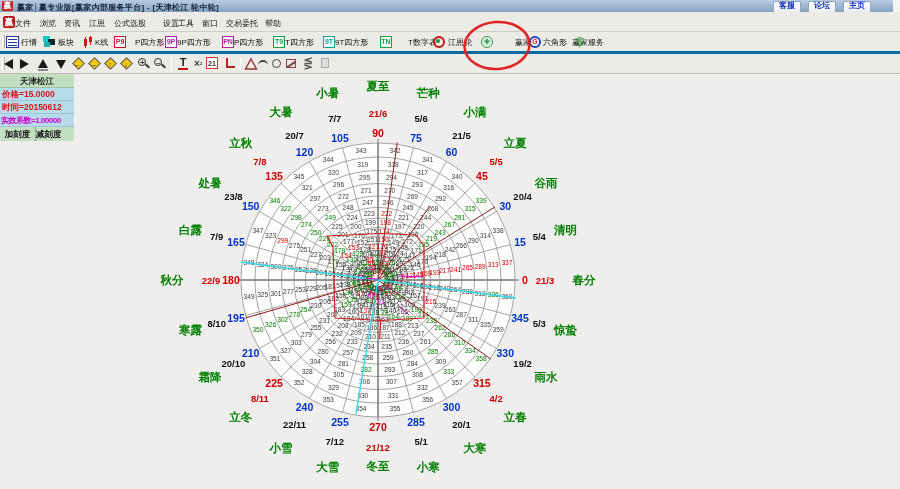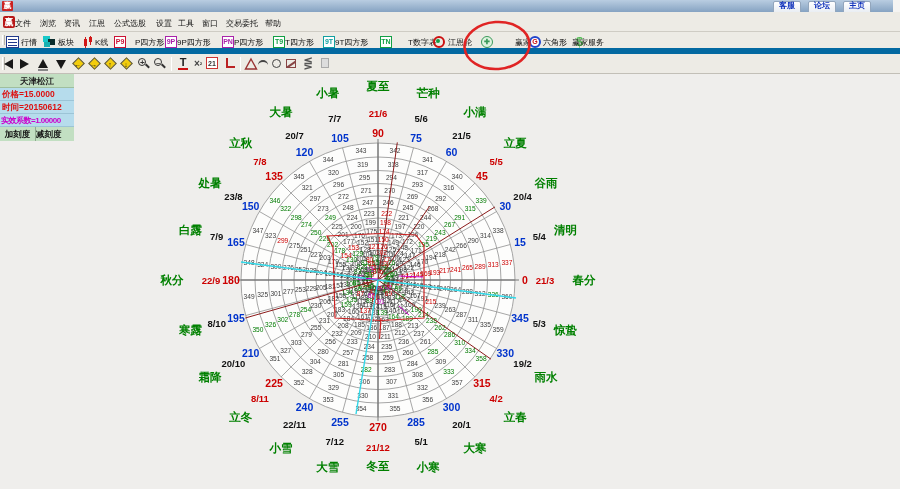--- a/index.html
+++ b/index.html
@@ -8,43 +8,44 @@
 
 #title { left:0; top:0; width:900px; height:12px; background:linear-gradient(#b9cde1,#86a3c2); }
 #title .logo { position:absolute; left:2px; top:1px; width:11px; height:10px; background:#cc2222; border-radius:1px; color:#fff; font-size:8px; line-height:10px; text-align:center; font-weight:bold;}
 #title .txt { position:absolute; left:17px; top:1.5px; font-size:8px; color:#15243e; font-weight:bold; white-space:nowrap; letter-spacing:0.3px;}
 .tbtn { position:absolute; top:1px; width:28px; height:22px; background:linear-gradient(#ffffff,#d4dde8); border:1px solid #93a6bc; border-radius:2px; color:#1133bb; font-size:8px; line-height:8px; text-align:center; font-weight:bold;}
 
 #menu { left:0; top:12px; width:900px; height:20px; background:#edebe5; border-bottom:1px solid #cfccc4; }
 #menu .mi { position:absolute; top:6px; font-size:8px; color:#111; white-space:nowrap; }
 #menu .mlogo { position:absolute; left:3px; top:4px; width:12px; height:12px; background:#b81818; border-radius:2px; color:#fff; font-size:9px; line-height:12px; text-align:center; font-weight:bold;}
 
-#tb1 { left:0; top:32px; width:900px; height:22px; background:#edebe5; border-bottom:6px solid #0369a1; }
+#tb1 { left:0; top:32px; width:900px; height:22px; background:#edebe5; border-bottom:3px solid #0369a1; }
 #tb2 { left:0; top:54px; width:900px; height:20px; background:#edebe5; border-bottom:1px solid #c2bfb7; }
 .ti { position:absolute; top:5px; font-size:8px; color:#111; white-space:nowrap; }
 .grip { position:absolute; left:2px; top:3px; bottom:3px; width:3px; border-left:1px solid #fff; border-right:1px solid #b6b3ab; }
 
 #panel { left:0; top:74px; width:74px; height:67px; border-right:1px solid #b0aea6; font-weight:bold; }
 #panel .row { position:absolute; left:0; width:74px; overflow:hidden; white-space:nowrap; }
 </style></head><body>
 <div id="title" class="abs">
 <div class="logo">赢</div>
+<div class="txt">赢家│赢专业版[赢家内部服务平台] - [天津松江 轮中轮]</div>
 <div class="tbtn" style="left:773px">客服</div>
 <div class="tbtn" style="left:808px">论坛</div>
 <div class="tbtn" style="left:843px">主页</div>
 <div style="position:absolute;left:893px;top:0;width:7px;height:12px;background:#f5f4f2"></div>
 </div>
 <div id="menu" class="abs">
 <div class="mlogo">赢</div>
 <div class="mi" style="left:15px">文件</div>
 <div class="mi" style="left:40px">浏览</div>
 <div class="mi" style="left:64px">资讯</div>
 <div class="mi" style="left:89px">江恩</div>
 <div class="mi" style="left:114px">公式选股</div>
-<div class="mi" style="left:156px">设置</div>
+<div class="mi" style="left:163px">设置</div>
 <div class="mi" style="left:178px">工具</div>
 <div class="mi" style="left:202px">窗口</div>
 <div class="mi" style="left:226px">交易委托</div>
 <div class="mi" style="left:265px">帮助</div>
 </div>
 <div id="tb1" class="abs">
     <div class="grip"></div>
 <div style="position:absolute;left:6px;top:4px;width:13px;height:13px;">
       <div style="width:13px;height:12px;background:#fff;border:1px solid #223a8c;">
         <div style="margin:2px 1px;height:1px;background:#223a8c"></div>

